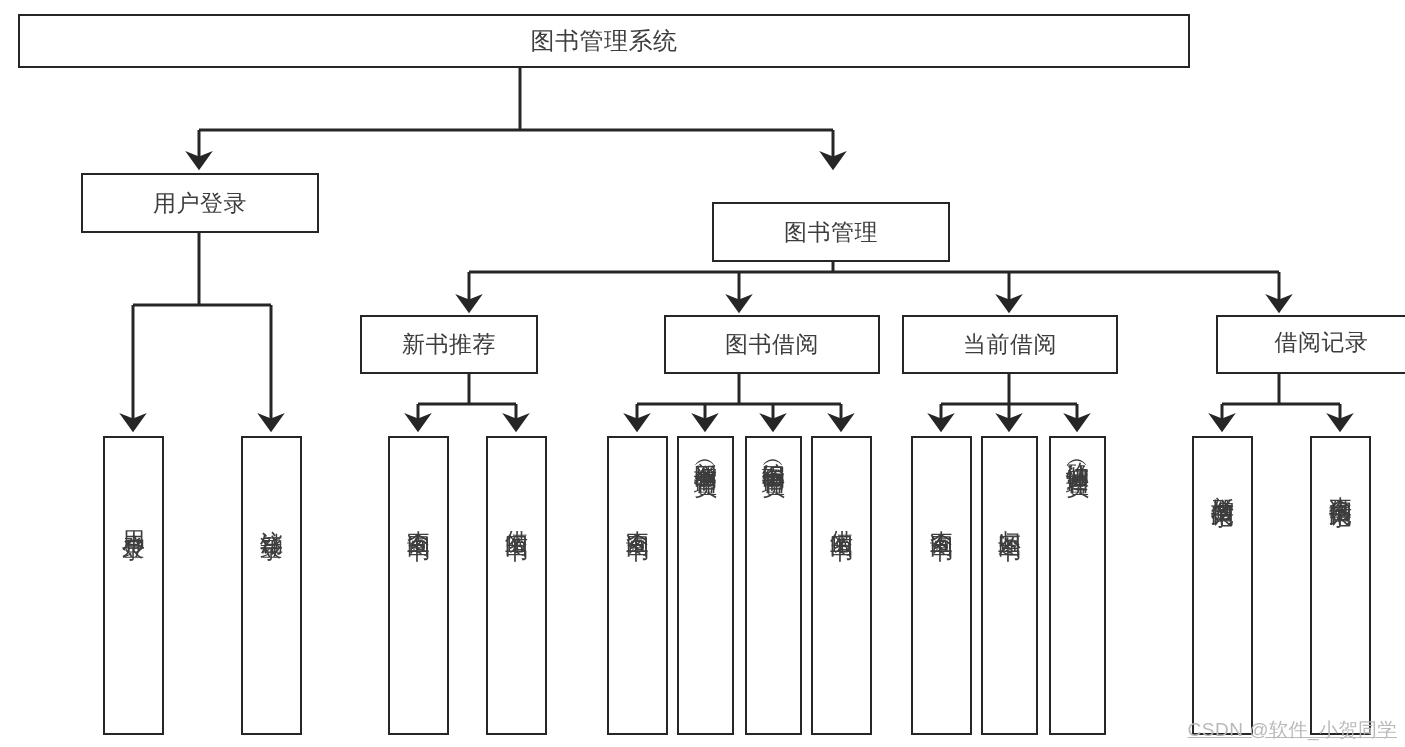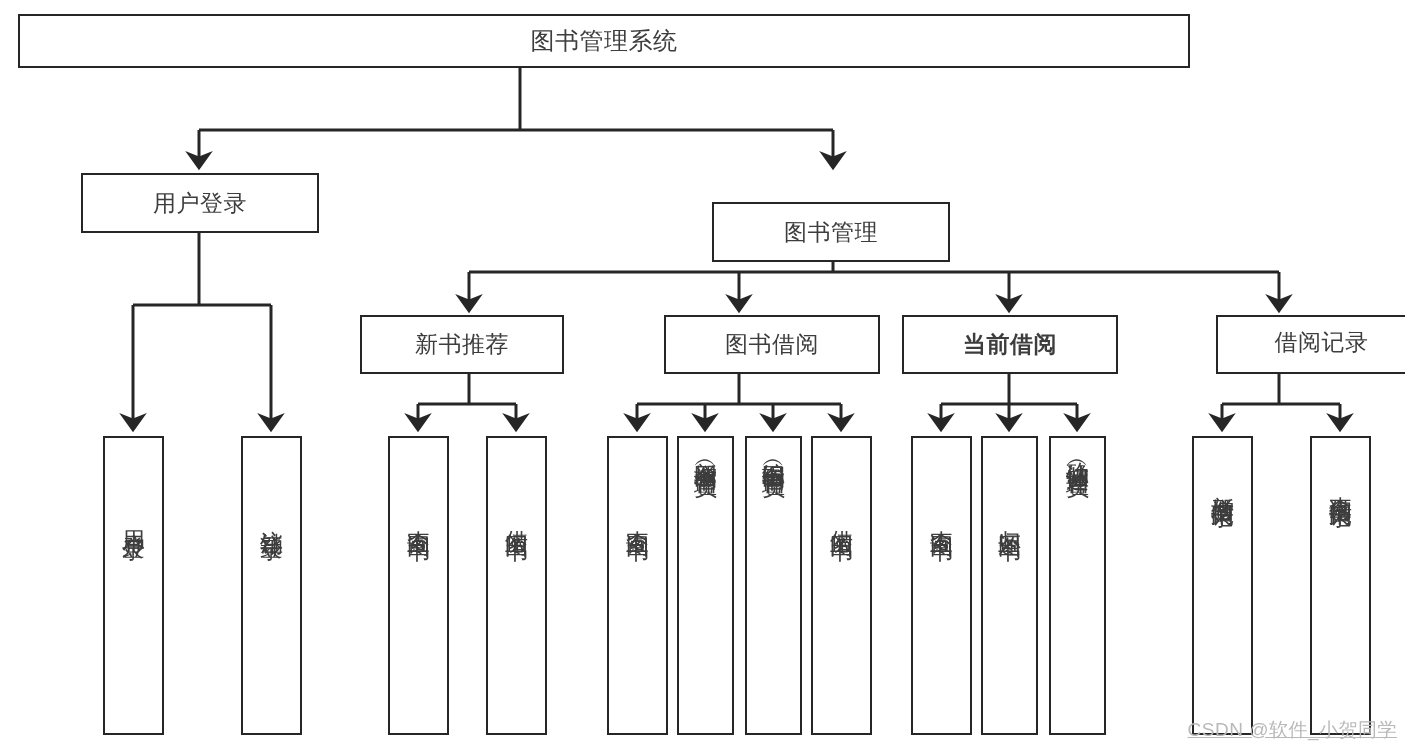--- a/index.html
+++ b/index.html
@@ -142,29 +142,29 @@
   </div>
 
   <div class="node horiz" style="left:81px; top:173px; width:238px; height:60px;">
     <span class="node-label">用户登录</span>
   </div>
 
   <div class="node horiz" style="left:712px; top:173px; width:238px; height:60px;margin-top:29px;">
     <span class="node-label">图书管理</span>
   </div>
 
-  <div class="node horiz" style="left:360px; top:315px; width:204px; height:59px;">
+  <div class="node horiz" style="left:360px; top:315px; width:178px; height:59px;">
     <span class="node-label">新书推荐</span>
   </div>
 
   <div class="node horiz" style="left:632px; top:315px; width:216px; height:59px;margin-left:32px;">
     <span class="node-label">图书借阅</span>
   </div>
 
-  <div class="node horiz" style="left:902px; top:315px; width:216px; height:59px;font-weight:bold;">
+  <div class="node horiz" style="left:902px; top:315px; width:216px; height:59px;">
     <span class="node-label">当前借阅</span>
   </div>
 
   <div class="node horiz" style="left:1216px; top:315px; width:211px; height:59px;font-family:Liberation Mono, monospace;">
     <span class="node-label">借阅记录</span>
   </div>
 
   <div class="node vert" style="left:103px; top:436px; width:61px; height:299px; padding-top:74px;">
     <span class="node-label">用户登录</span>
   </div>

